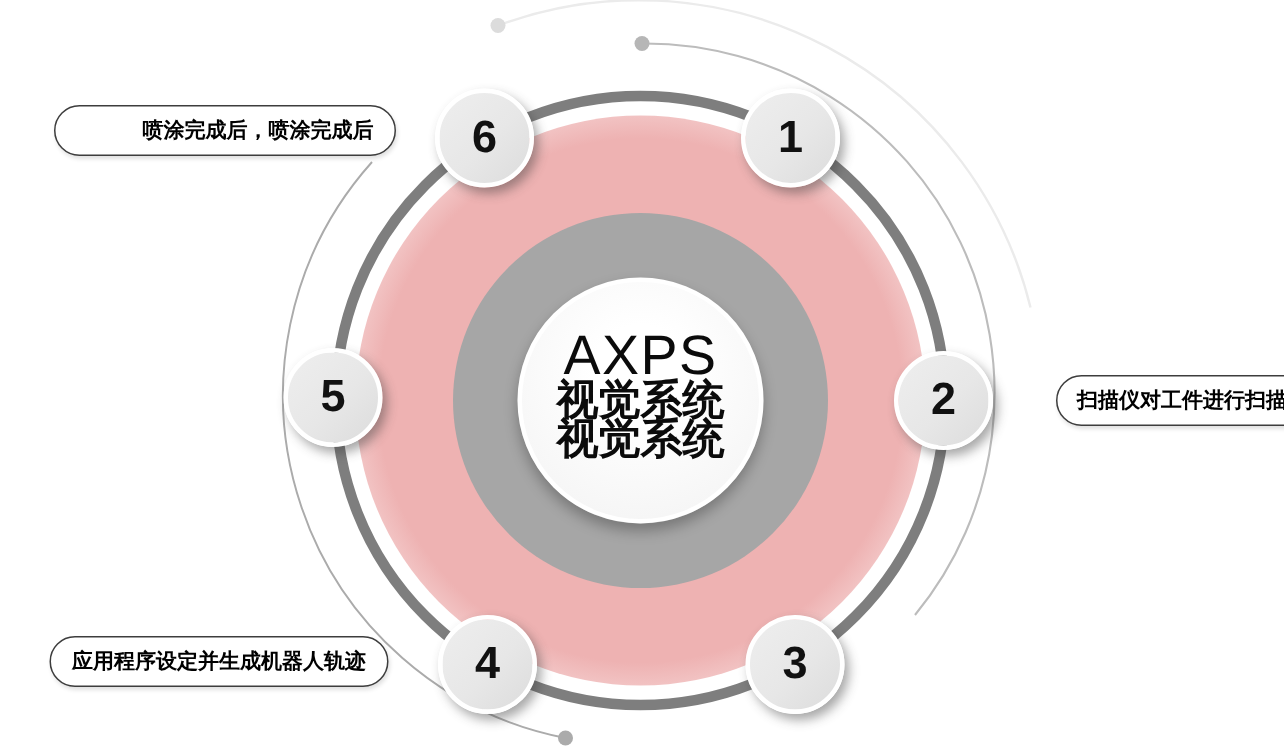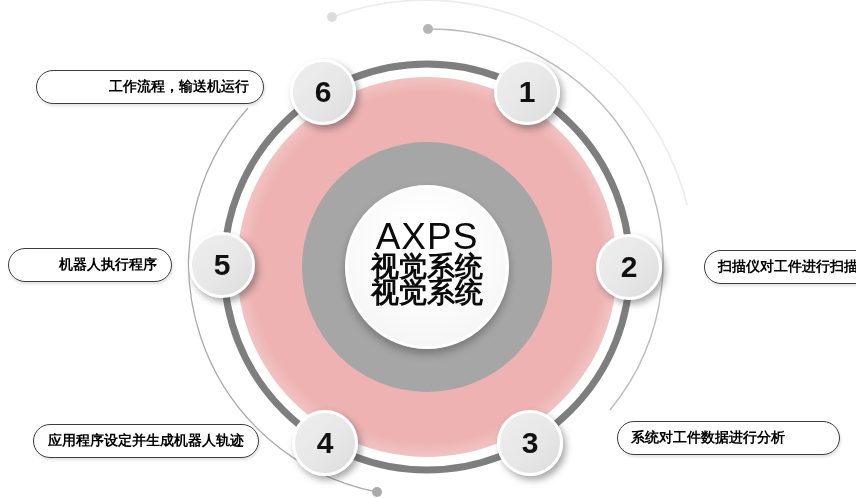--- a/index.html
+++ b/index.html
@@ -91,18 +91,16 @@
   </div>
 
   <div class="node" style="left:494px;top:59px;">1</div>
   <div class="node" style="left:596px;top:234px;">2</div>
   <div class="node" style="left:497px;top:410px;">3</div>
   <div class="node" style="left:292px;top:410px;">4</div>
   <div class="node" style="left:189px;top:232px;">5</div>
   <div class="node" style="left:290px;top:59px;">6</div>
 
   <div class="pill pill-right" style="left:704px;top:250px;width:172px;">扫描仪对工件进行扫描</div>
-  <div class="pill pill-right" style="left:617px;top:421px;width:223px;">系统对工件数据进行分析</div>
   <div class="pill pill-left" style="left:33px;top:424px;width:226px;">应用程序设定并生成机器人轨迹</div>
-  <div class="pill pill-left" style="left:8px;top:248px;width:164px;">机器人执行程序</div>
-  <div class="pill pill-left" style="left:36px;top:70px;width:228px;">工作流程，输送机运行</div>
+  <div class="pill pill-left" style="left:36px;top:70px;width:228px;">喷涂完成后，喷涂完成后</div>
 
 </div>
 
 </body></html>

